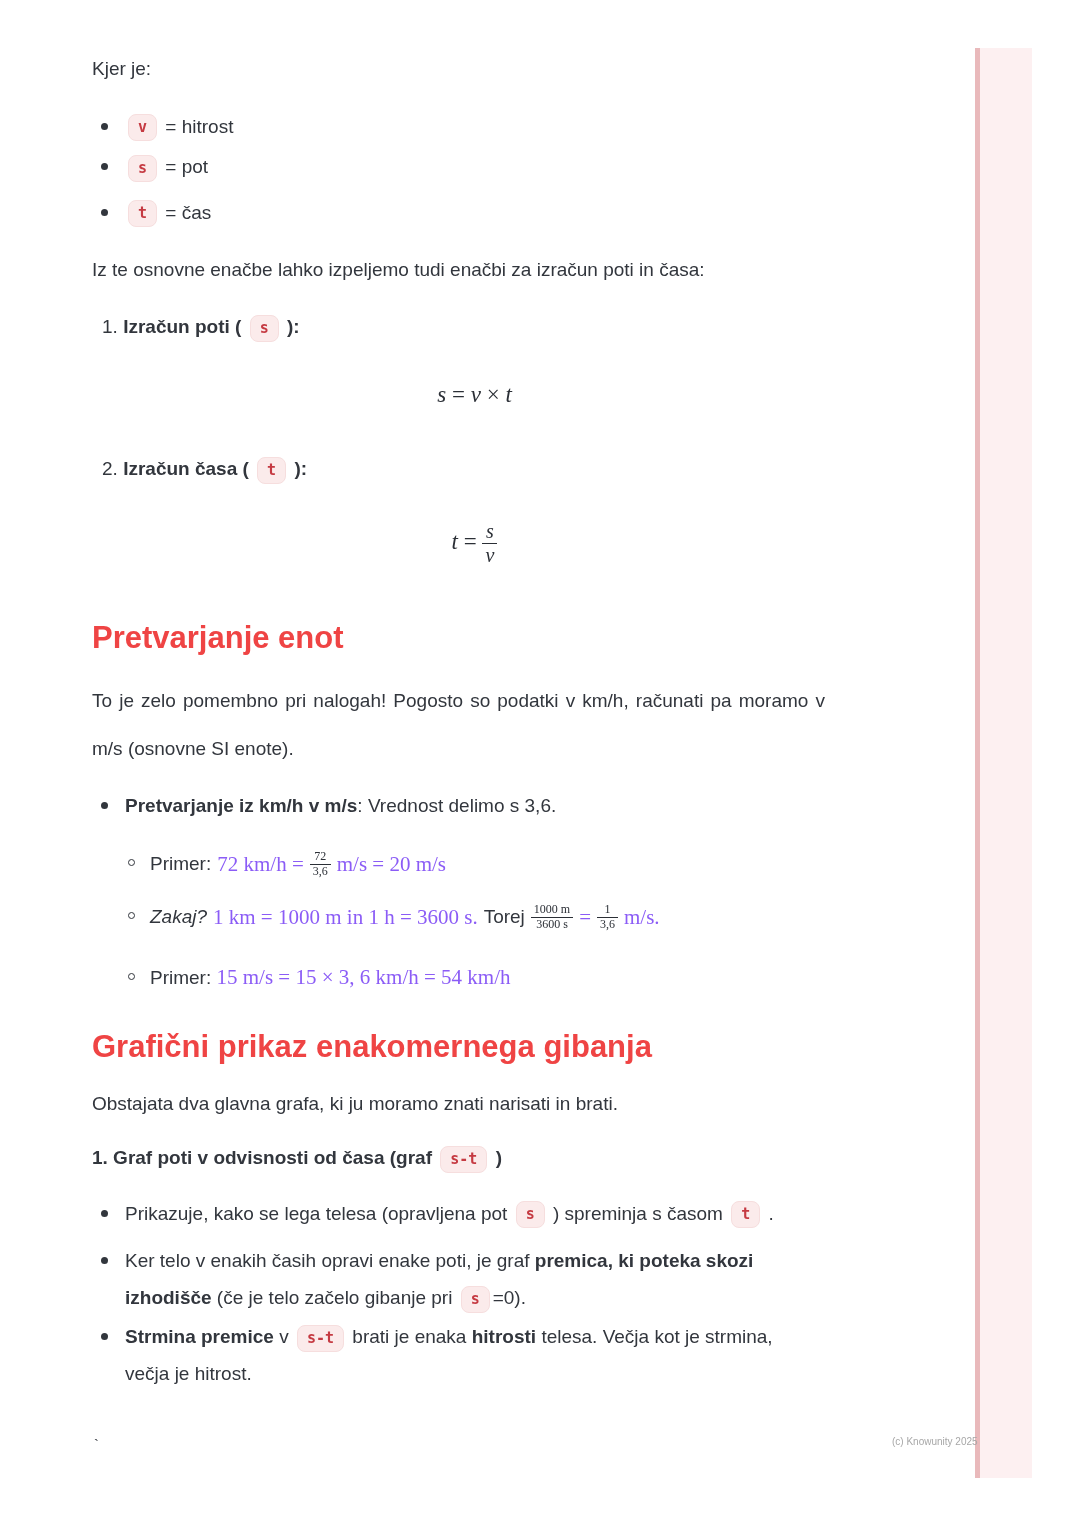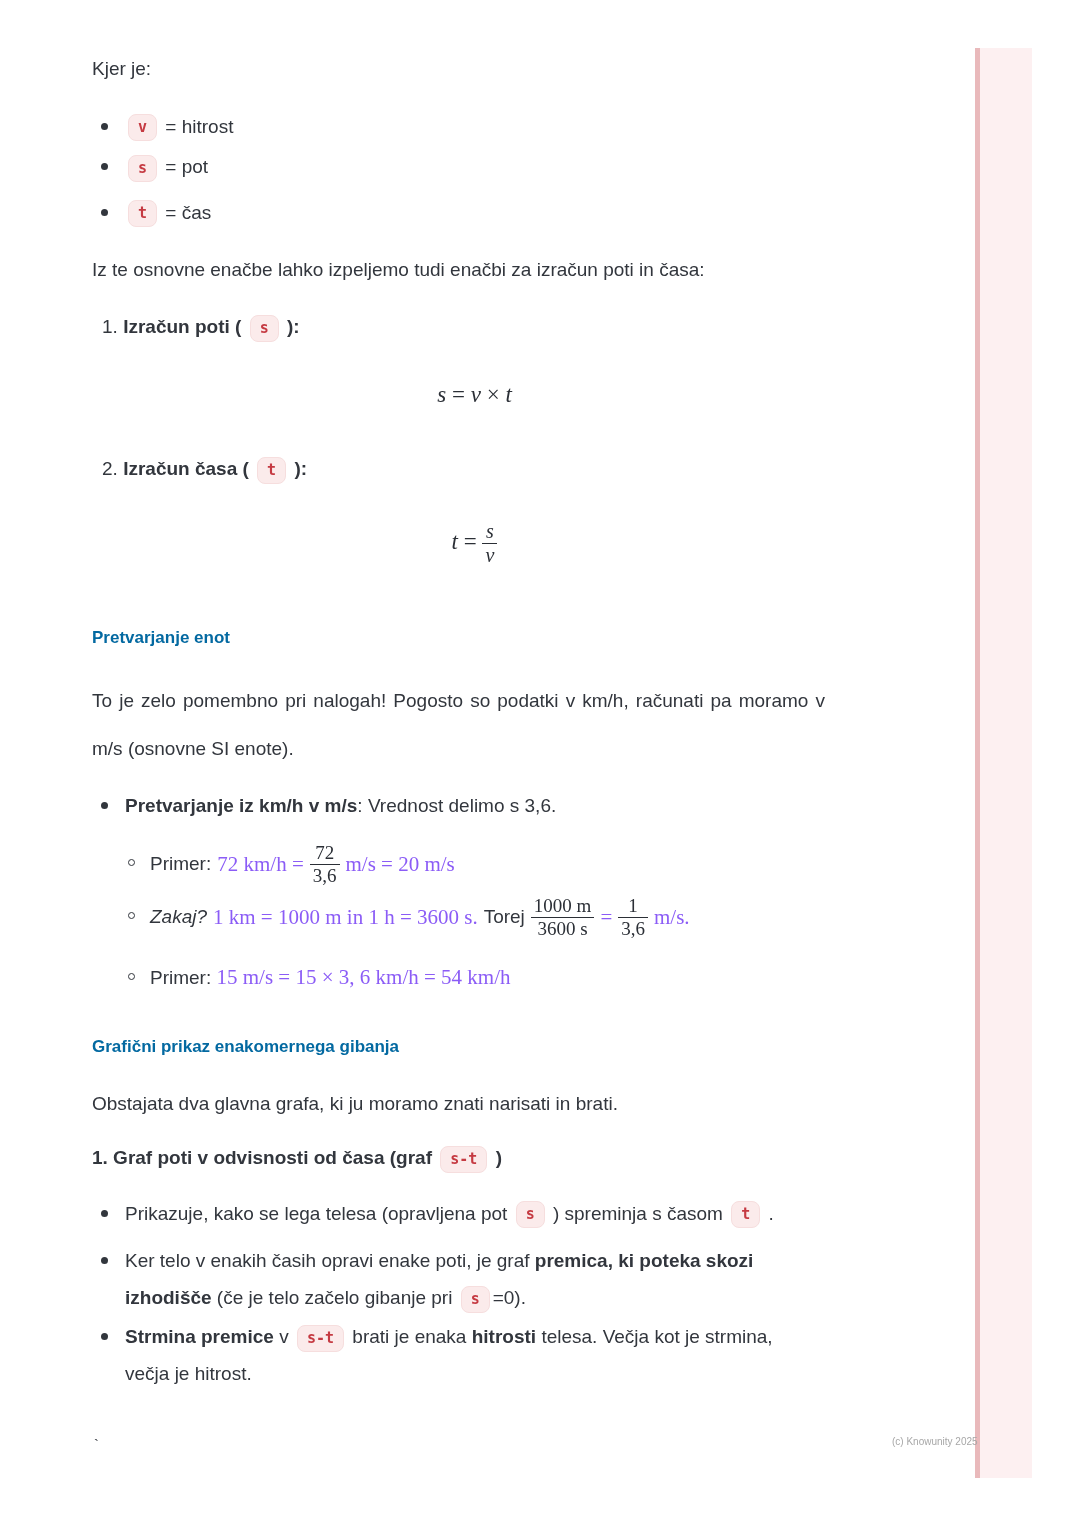--- a/index.html
+++ b/index.html
@@ -9,39 +9,39 @@
   .side-accent { position:absolute; left:975px; top:48px; width:57px; height:1430px;
                  background:#fdf0f1; border-left:5px solid #e9b9bb; }
 
   .content { position:absolute; left:92px; top:55px; width:733px; }
 
   .p { font-size:19px; line-height:28px; color:#32363d; }
   .p-just { text-align:justify; line-height:48px; }
   .bold { font-weight:bold; }
   .italic { font-style:italic; }
 
-  .h2 { font-size:17px; line-height:30px; font-weight:bold; color:#0369a1; }
+  .h2 { font-size:31px; line-height:30px; font-weight:bold; color:#ef4444; }
 
   .code-badge { display:inline-block; background:#fbebeb; border:1px solid #f6dede;
                 border-radius:8px; padding:2px 9px 3px 9px;
                 font-family:"DejaVu Sans Mono", monospace; font-weight:bold;
                 font-size:15px; line-height:20px; color:#c53a42; vertical-align:middle;
                 margin:0 3px; }
 
   .math { font-family:"Liberation Serif", serif; font-size:21px; color:#8b5cf6; }
   .var { font-style:italic; }
 
   .formula-line { width:765px; text-align:center; font-family:"Liberation Serif", serif;
                   font-size:23px; color:#2b2f36; }
   .frac { display:inline-block; vertical-align:middle; text-align:center;
           font-family:"Liberation Serif", serif; color:#2b2f36; }
   .frac .num { display:block; border-bottom:1.5px solid #2b2f36; padding:0 3px; line-height:1.15; }
   .frac .den { display:block; padding:0 3px; line-height:1.15; }
   .frac-lg { font-size:20px; }
-  .frac-sm { font-size:19px; vertical-align:-6px; }
+  .frac-sm { font-size:12px; vertical-align:-6px; }
 
   .bullet-item { position:relative; padding-left:33px; font-size:19px; line-height:28px; }
   .bullet-item.wrap2 { line-height:37px; width:720px; }
   .dot { position:absolute; left:9px; top:10px; width:7px; height:7px; border-radius:50%;
          background:#32363d; }
   .wrap2 .dot { top:15px; }
   .sub-item { position:relative; padding-left:58px; font-size:19px; line-height:28px; }
   .ring { position:absolute; left:36px; top:10px; width:7px; height:7px; border-radius:50%;
           border:1.8px solid #32363d; background:transparent; }
   .sub-frac-row { display:flex; align-items:center; flex-wrap:nowrap; white-space:nowrap; }

